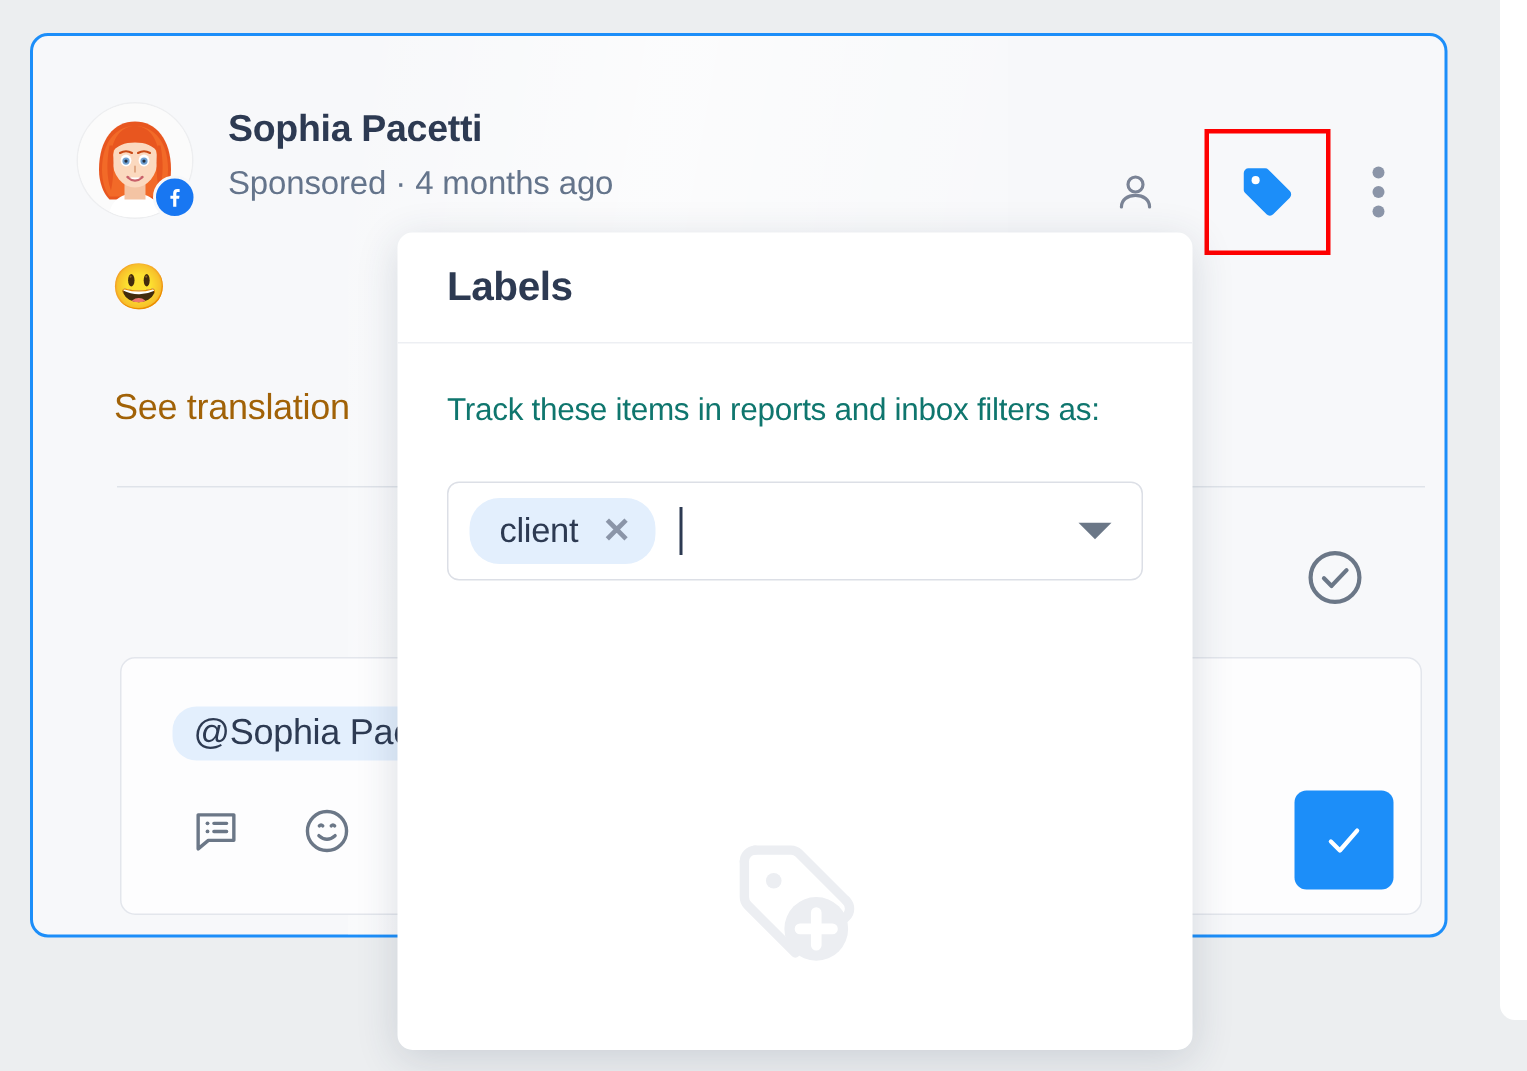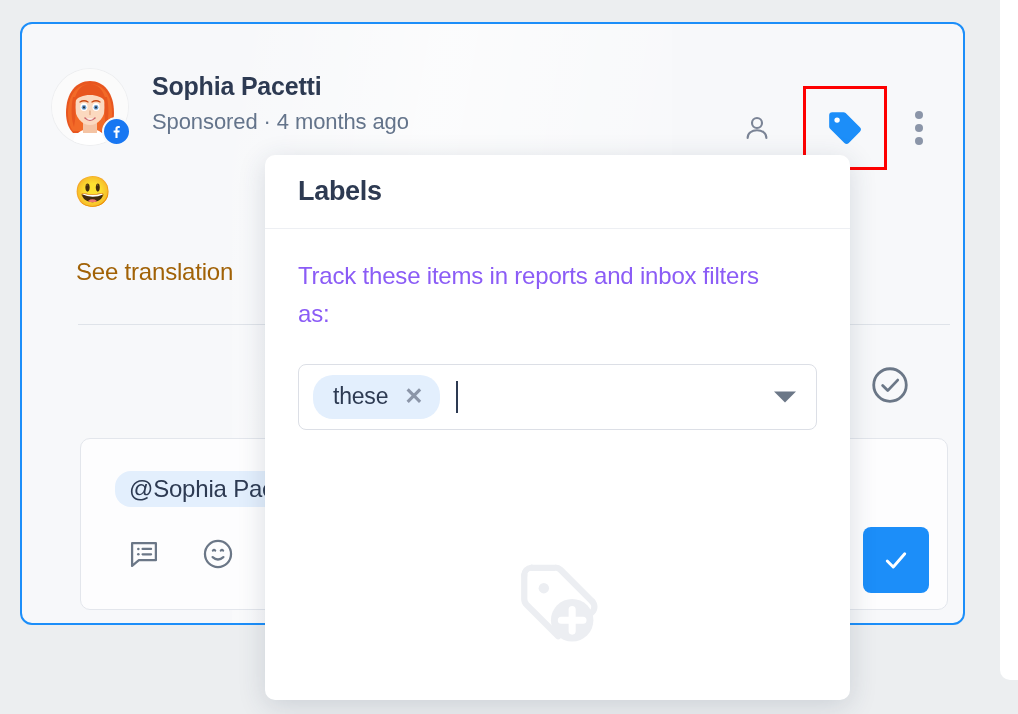--- a/index.html
+++ b/index.html
@@ -245,21 +245,21 @@
     align-items: center;
     justify-content: center;
     cursor: pointer;
   }
 
   
   .labels-dialog {
     position: absolute;
     left: 265px;
     top: 155px;
-    width: 585px;
+    width: 530px;
     height: 545px;
     background: #ffffff;
     border-radius: 10px;
     box-shadow: 0 6px 28px rgba(40,55,80,.16);
     overflow: hidden;
   }
   .dlg-header {
     height: 74px;
     border-bottom: 1px solid #edeff3;
     display: flex;
@@ -273,22 +273,22 @@
     color: #2d3a52;
     letter-spacing: -0.3px;
   }
   .dlg-body {
     padding: 28px 33px 0 33px;
     position: relative;
     height: calc(100% - 74px);
     box-sizing: border-box;
   }
   .dlg-desc {
-    font-size: 24px;
-    color: #8b5cf6;
+    font-size: 21px;
+    color: #0f766e;
     line-height: 1.6;
     letter-spacing: -0.2px;
     max-width: 490px;
   }
   .tag-input {
     margin-top: 30px;
     height: 66px;
     border: 1px solid #dcdfe6;
     border-radius: 8px;
     display: flex;
@@ -470,21 +470,21 @@
 
 <div class="labels-dialog">
   <div class="dlg-header">
     <div class="dlg-title">Labels</div>
   </div>
   <div class="dlg-body">
     <div class="dlg-desc">Track these items in reports and inbox filters as:</div>
 
     <div class="tag-input">
       <div class="tag-chip">
-        <span class="tag-chip-label">these</span>
+        <span class="tag-chip-label">client</span>
         <span class="tag-chip-x">✕</span>
       </div>
       <div class="caret"></div>
       <div class="dd-arrow"></div>
     </div>
 
     <div class="empty-illo">
       <svg width="100" height="100" viewBox="0 0 24 24" fill="none" stroke="#eceef2" stroke-width="1.5" stroke-linecap="round" stroke-linejoin="round">
         <path d="M20.2 11.4 12.6 3.8A1.8 1.8 0 0 0 11.3 3.3H5.6"></path>
         <path d="M3.9 5.1v5.7c0 .5.2 1 .55 1.35l7.6 7.6"></path>

